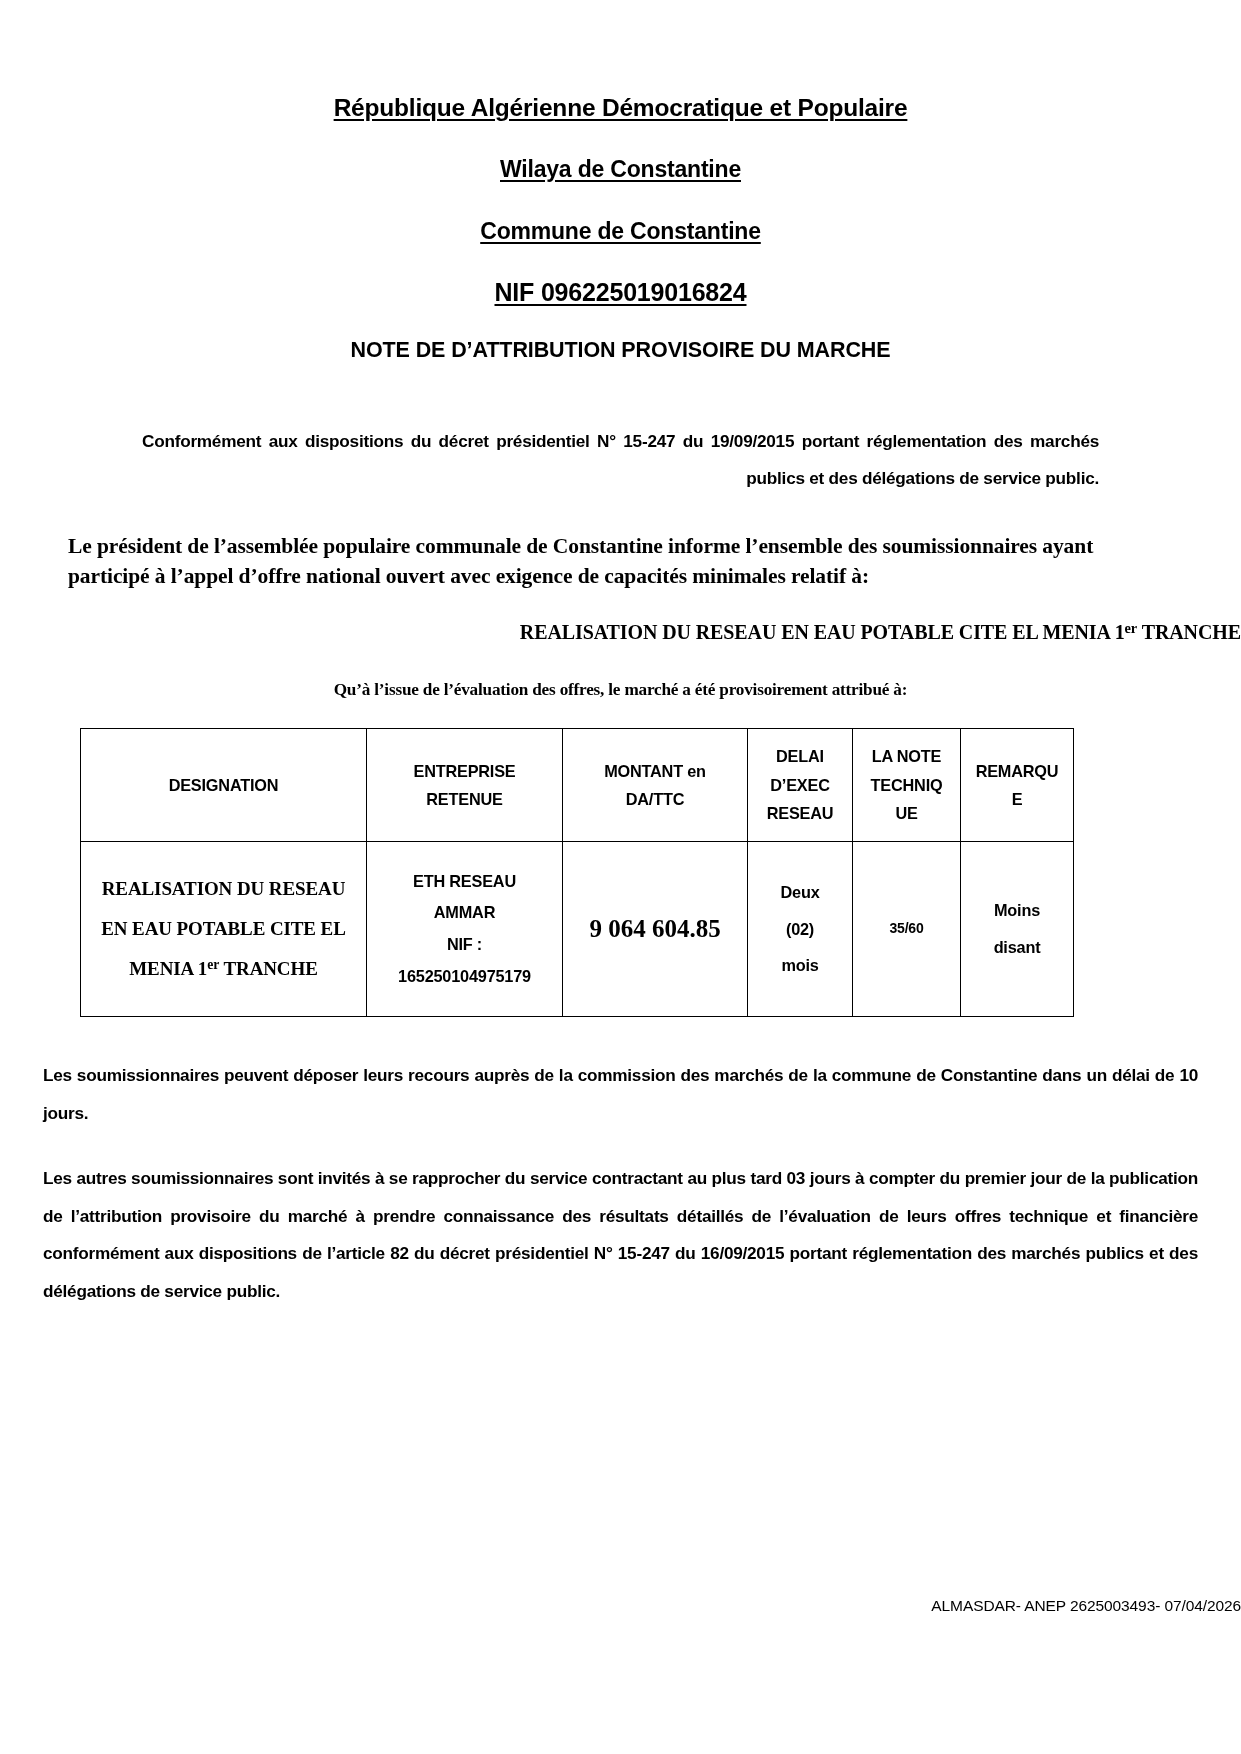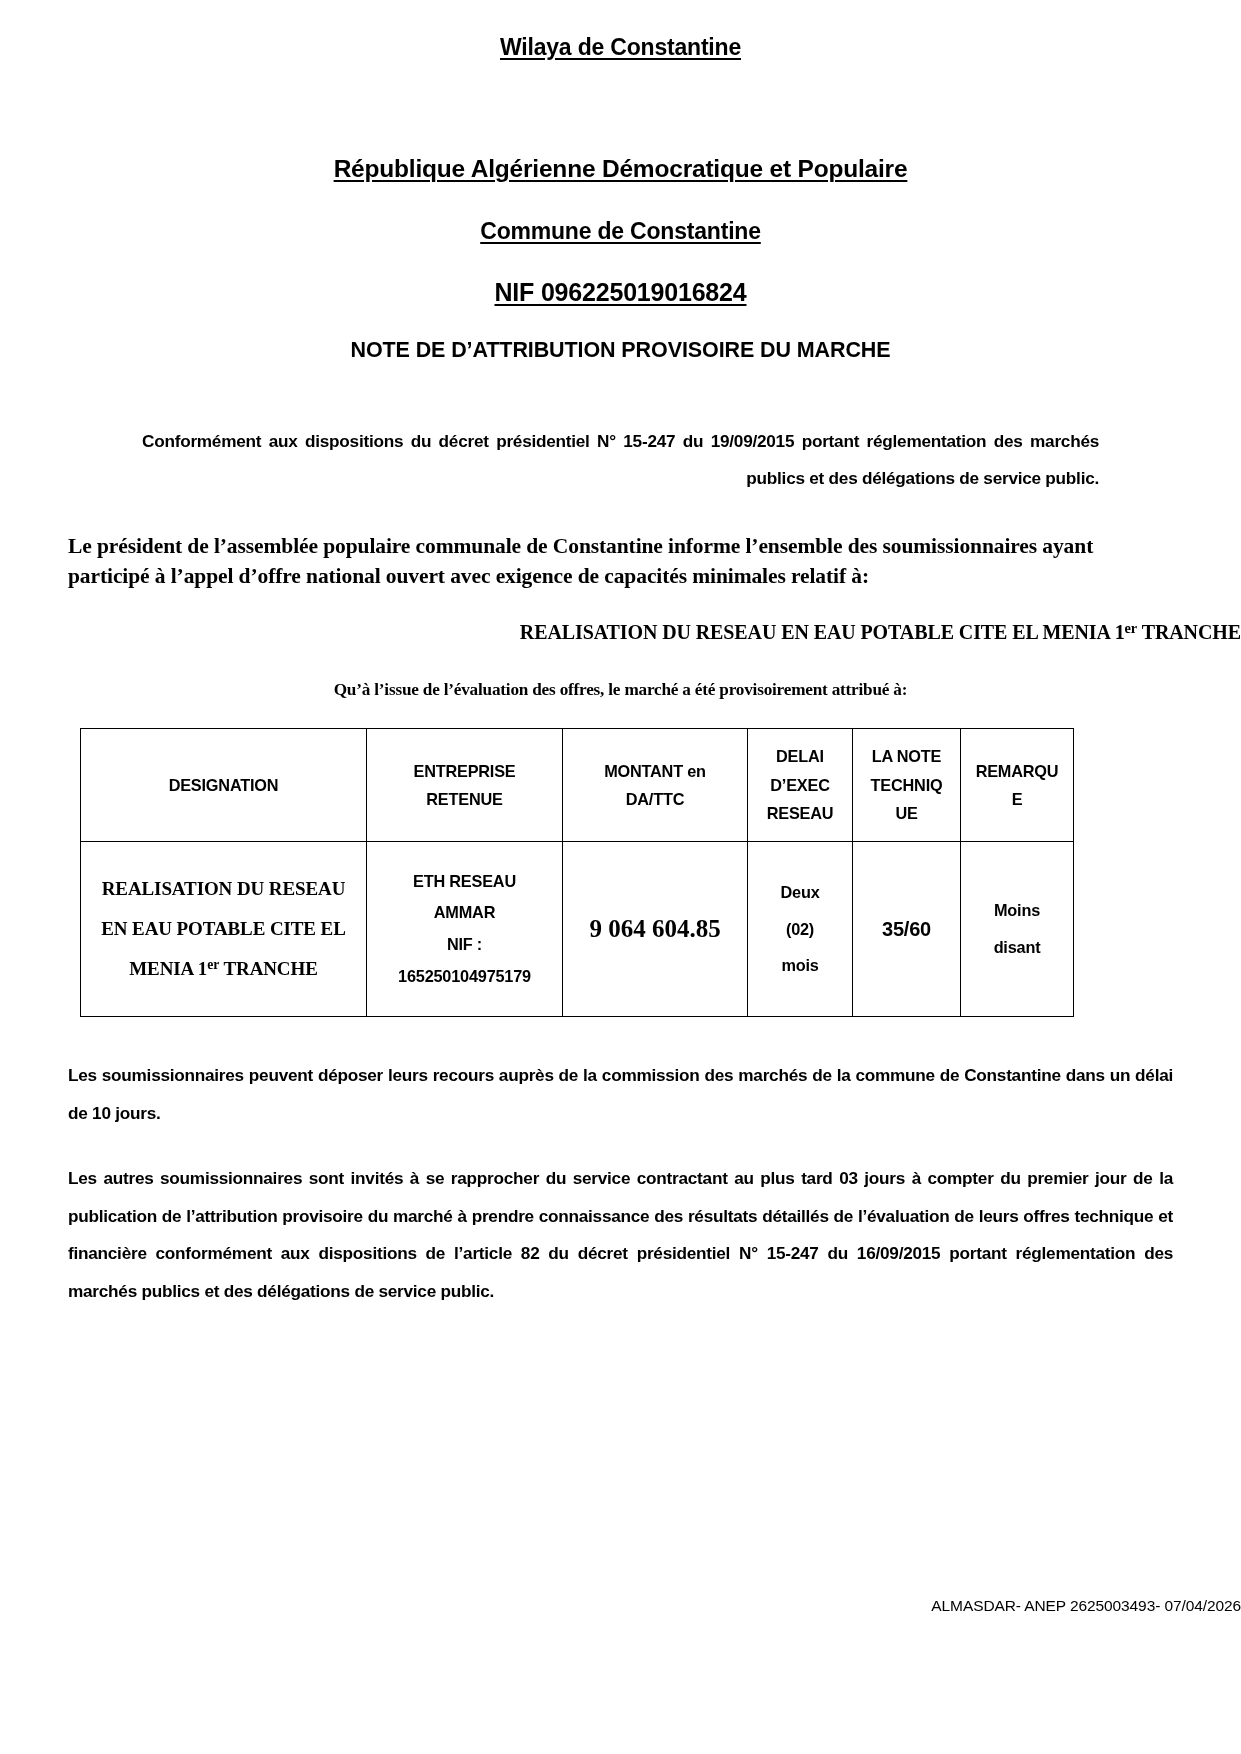--- a/index.html
+++ b/index.html
@@ -146,27 +146,27 @@
   }
   .bd-amount {
     font-family: "Liberation Serif", serif;
     font-weight: bold;
     font-size: 25px;
     letter-spacing: 0px;
   }
   .bd-note {
     font-family: "Liberation Sans", sans-serif;
     font-weight: bold;
-    font-size: 20px;
+    font-size: 14px;
   }
   .bd-narrow { line-height: 1.95; }
 
   
   .body-par {
-    margin: 0 68px;
+    margin: 0 43px;
     font-family: "Liberation Sans", sans-serif;
     font-weight: bold;
     font-size: 17.2px;
     line-height: 2.18;
     text-align: justify;
     letter-spacing: -0.25px;
   }
   .p1 { margin-top: 40px; }
   .p2 { margin-top: 28px; }
   .p-last-left { text-align-last: left; }
@@ -184,22 +184,22 @@
     color: #000;
     letter-spacing: -0.1px;
   }
 </style>
 </head>
 <body>
 
 <div class="page">
 
   <div class="hdr">
+    <div class="hdr-line h1"><span>République Algérienne Démocratique et Populaire</span></div>
     <div class="hdr-line h2"><span>Wilaya de Constantine</span></div>
-    <div class="hdr-line h1"><span>République Algérienne Démocratique et Populaire</span></div>
     <div class="hdr-line h3"><span>Commune de Constantine</span></div>
     <div class="hdr-line h4"><span>NIF 096225019016824</span></div>
   </div>
 
   <div class="title-plain">NOTE DE D’ATTRIBUTION PROVISOIRE DU MARCHE</div>
 
   <div class="conf">Conformément aux dispositions du  décret présidentiel N° 15-247 du 19/09/2015 portant réglementation des marchés publics et des délégations de service public.</div>
 
   <div class="serif-block">Le président de l’assemblée populaire communale de Constantine informe l’ensemble des soumissionnaires ayant participé à l’appel d’offre national ouvert avec exigence de capacités minimales relatif à:</div>
 

